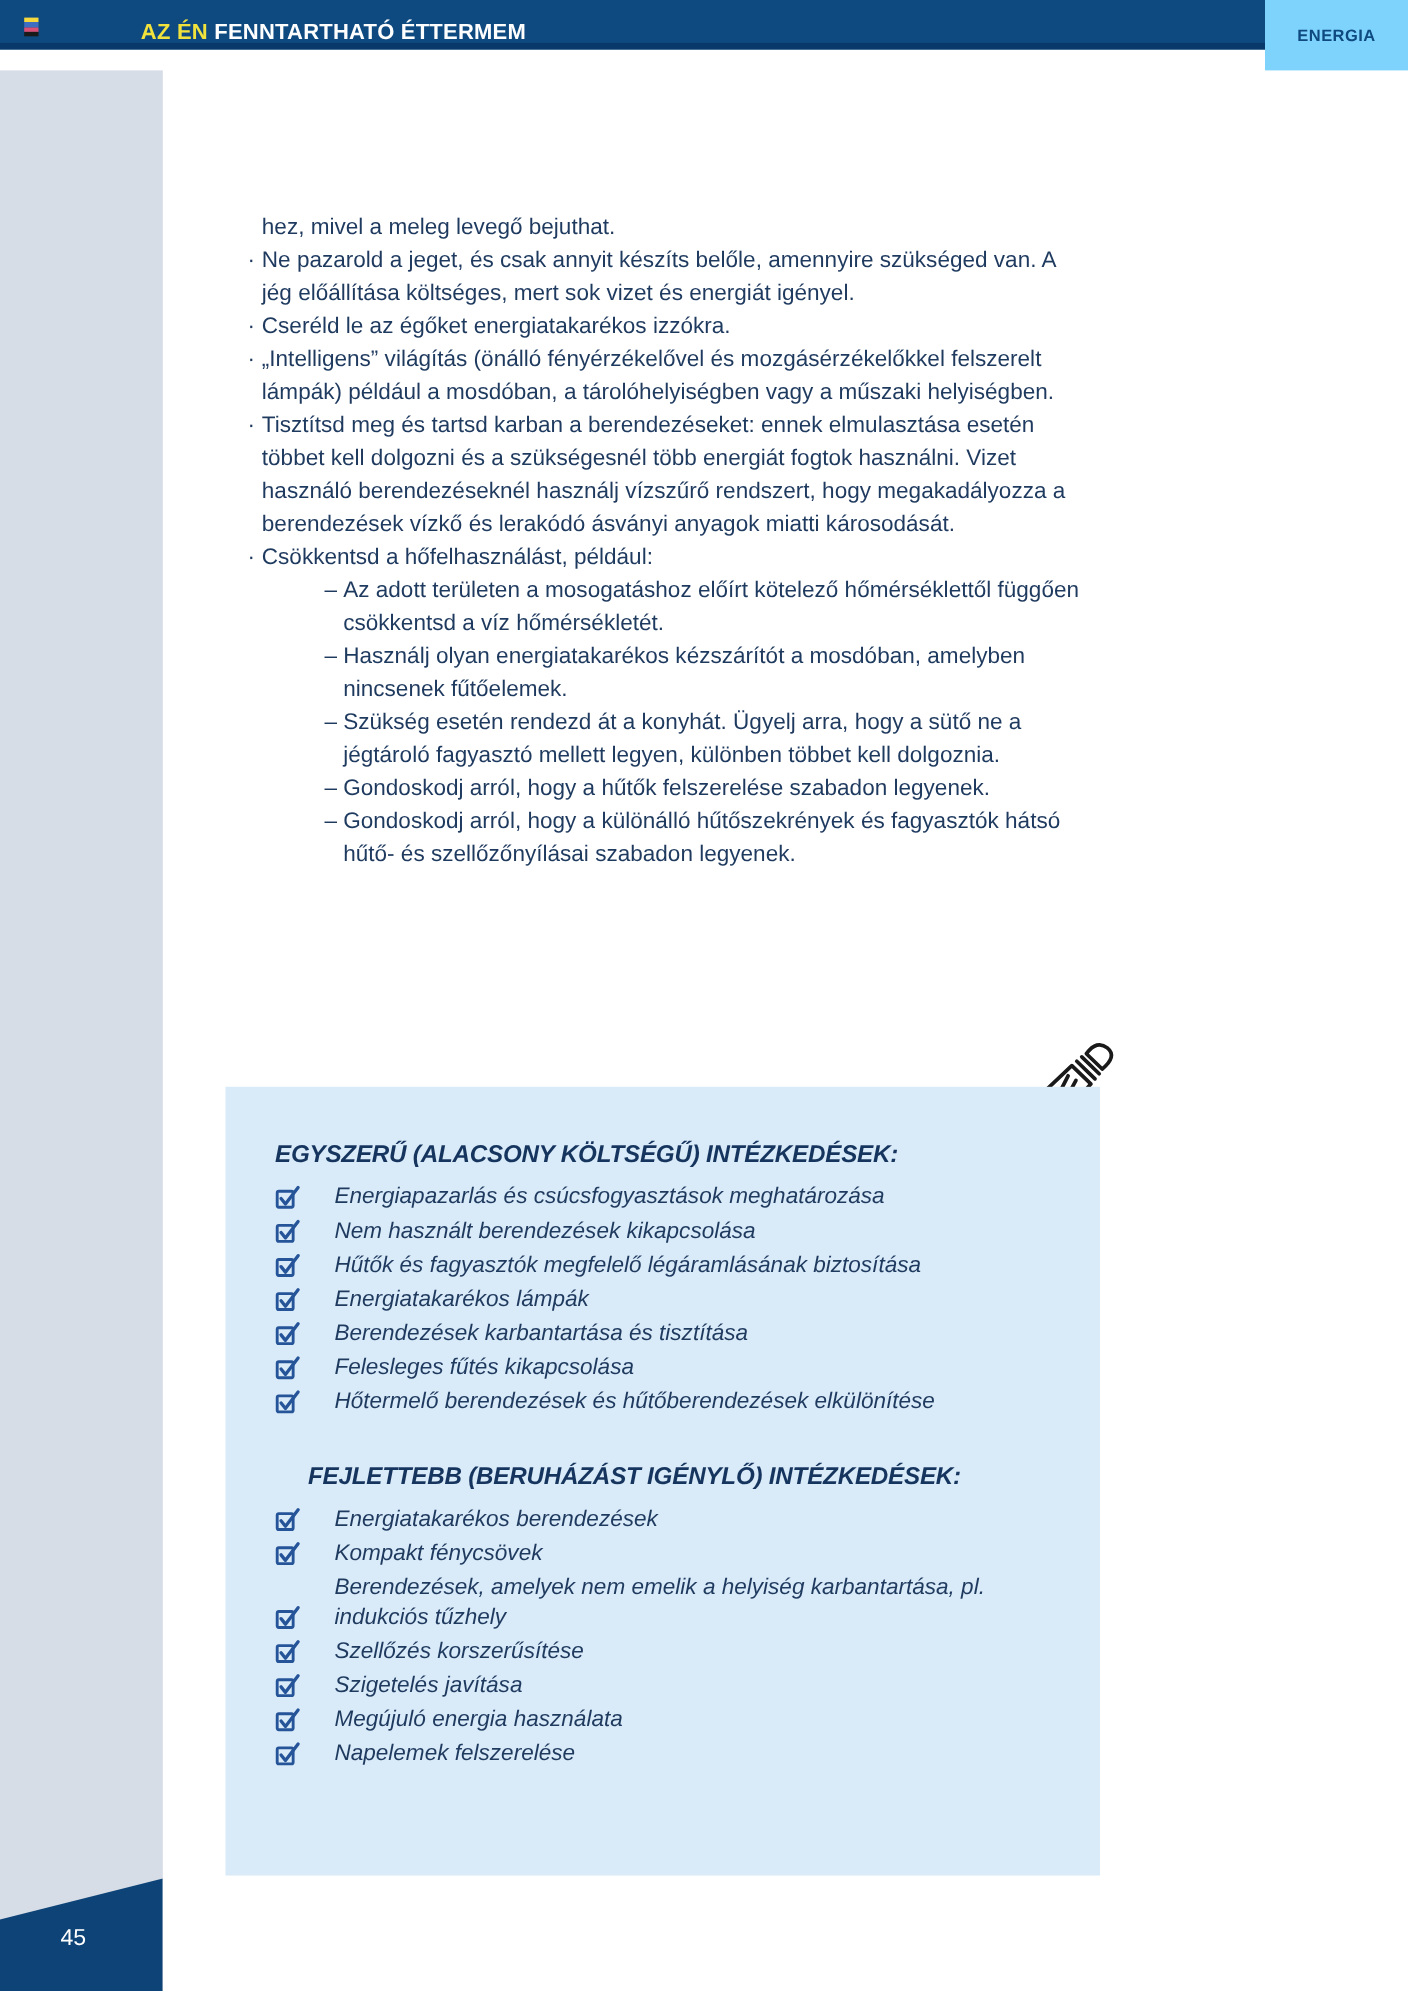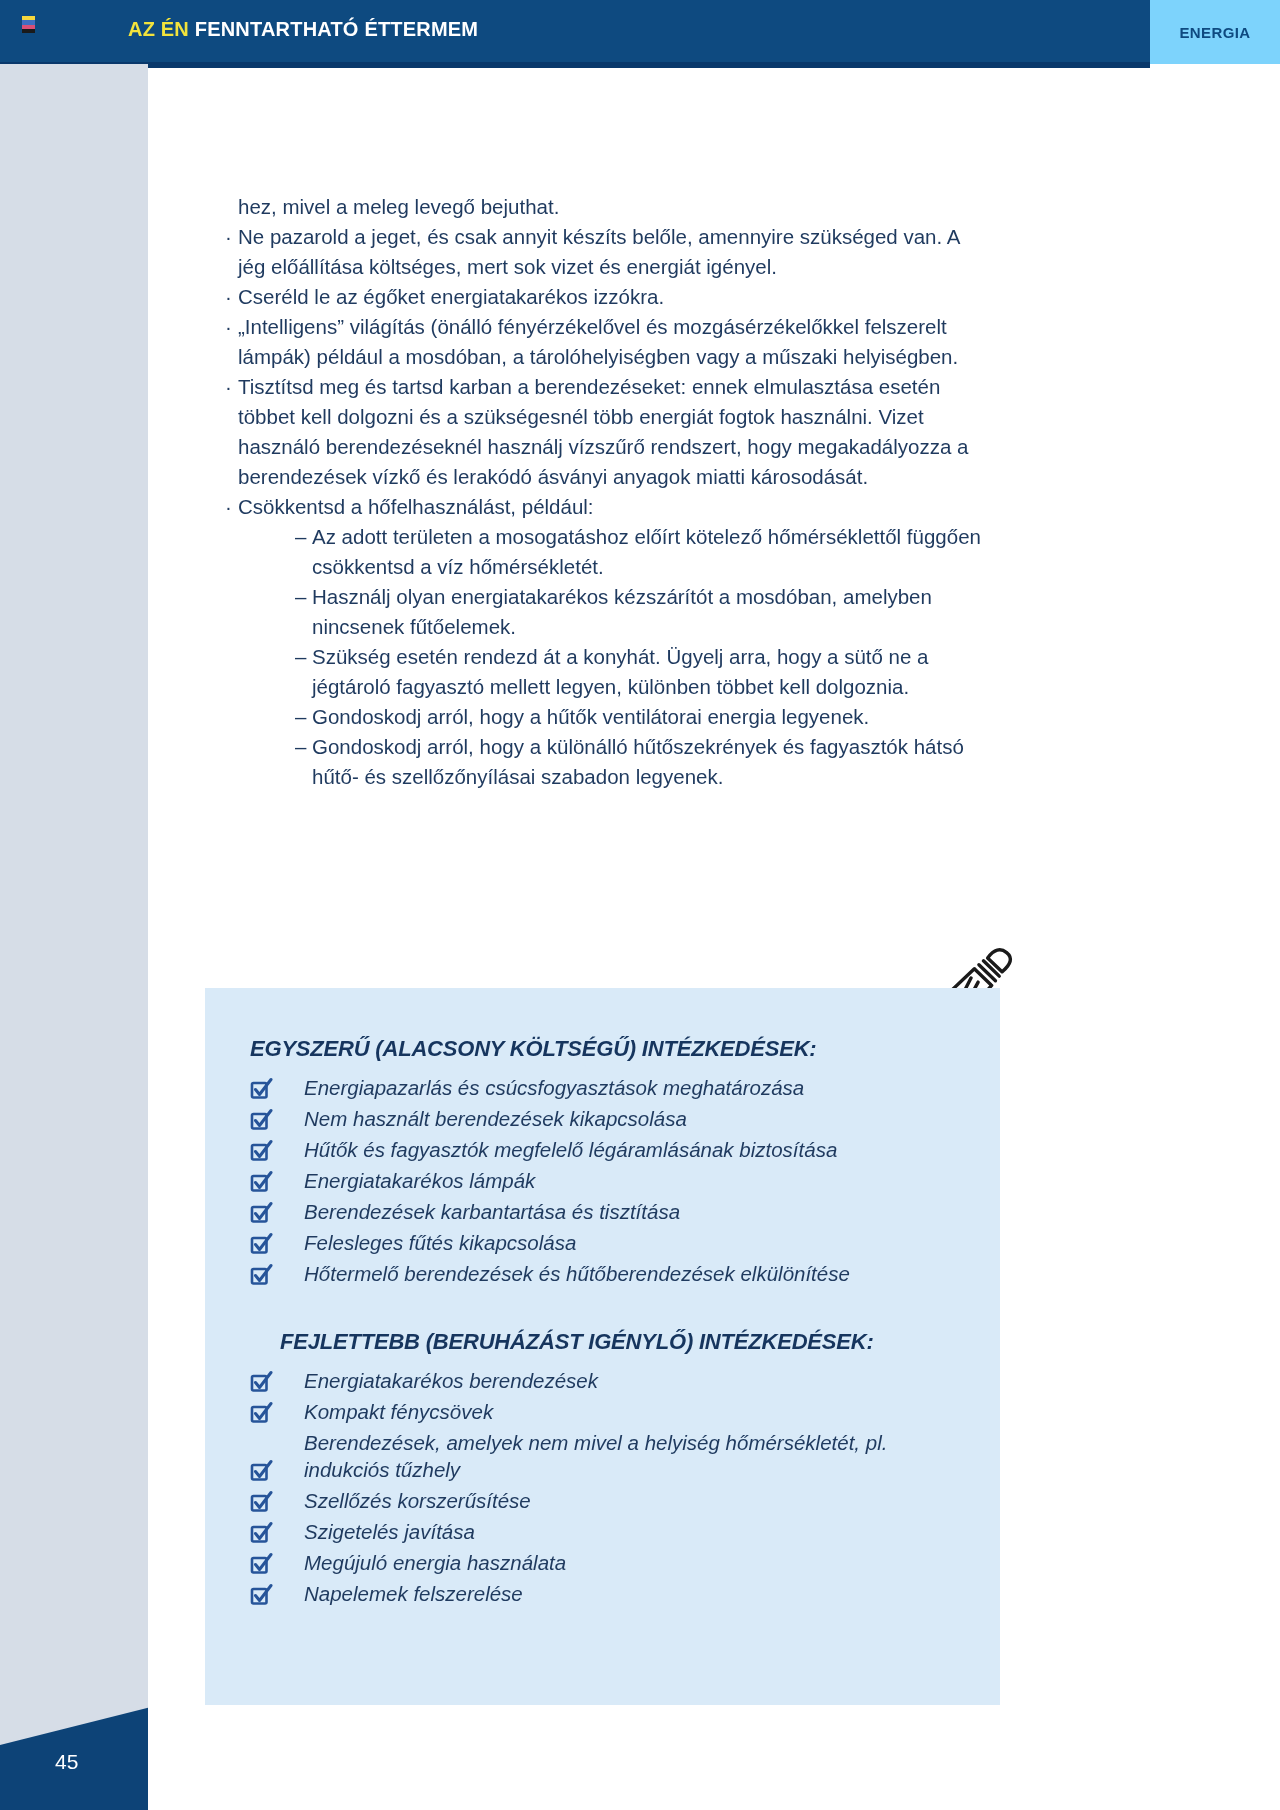--- a/index.html
+++ b/index.html
@@ -4,21 +4,21 @@
 <style>
   * { margin:0; padding:0; box-sizing:border-box; }
   html,body { background:#ffffff; }
   .page {
     position:relative; width:1280px; height:1810px; overflow:hidden;
     background:#ffffff; font-family:"Liberation Sans","DejaVu Sans",sans-serif;
   }
 
   
   .header {
-    position:absolute; left:0; top:0; width:1150px; height:68px;
+    position:absolute; left:0; top:0; width:1150px; height:45px;
     background:#0E4A80; border-bottom:6px solid #09386B;
   }
   .mini-logo { position:absolute; left:22px; top:16px; width:13px; height:17px; display:block; }
   .mini-logo i { display:block; width:100%; height:4.25px; }
   .mini-logo .s1{background:#F5D73E;} .mini-logo .s2{background:#3E6EC1;}
   .mini-logo .s3{background:#D94F76;} .mini-logo .s4{background:#1A1A1A;}
   .header-title {
     position:absolute; left:128px; top:0; height:58px; display:flex; align-items:center;
     font-weight:bold; font-size:20px; letter-spacing:.2px; white-space:pre;
   }
@@ -125,21 +125,21 @@
       <div class="s">
         <span class="dash">–</span>
         <p>Használj olyan energiatakarékos kézszárítót a mosdóban, amelyben nincsenek fűtőelemek.</p>
       </div>
       <div class="s">
         <span class="dash">–</span>
         <p>Szükség esetén rendezd át a konyhát. Ügyelj arra, hogy a sütő ne a jégtároló fagyasztó mellett legyen, különben többet kell dolgoznia.</p>
       </div>
       <div class="s">
         <span class="dash">–</span>
-        <p>Gondoskodj arról, hogy a hűtők ventilátorai energia legyenek.</p>
+        <p>Gondoskodj arról, hogy a hűtők felszerelése szabadon legyenek.</p>
       </div>
       <div class="s">
         <span class="dash">–</span>
         <p>Gondoskodj arról, hogy a különálló hűtőszekrények és fagyasztók hátsó hűtő- és szellőzőnyílásai szabadon legyenek.</p>
       </div>
     </div>
   </div>
 
   <svg class="pencil" viewBox="0 0 60 150">
     <g fill="none" stroke="#1a1a1a" stroke-width="3.4" stroke-linecap="round" stroke-linejoin="round">
@@ -223,21 +223,21 @@
           <rect x="2" y="7" width="14.5" height="14.5" rx="1.5" fill="none" stroke="#265499" stroke-width="2.6"></rect>
           <path d="M5.5 13.5 L9.5 18.5 L21 3.5" fill="none" stroke="#265499" stroke-width="3" stroke-linecap="round" stroke-linejoin="round"></path>
         </svg>
       <span>Kompakt fénycsövek</span>
     </div>
     <div class="chk-row">
       <svg viewBox="0 0 25 25">
           <rect x="2" y="7" width="14.5" height="14.5" rx="1.5" fill="none" stroke="#265499" stroke-width="2.6"></rect>
           <path d="M5.5 13.5 L9.5 18.5 L21 3.5" fill="none" stroke="#265499" stroke-width="3" stroke-linecap="round" stroke-linejoin="round"></path>
         </svg>
-      <span>Berendezések, amelyek nem mivel a helyiség hőmérsékletét, pl. indukciós tűzhely</span>
+      <span>Berendezések, amelyek nem emelik a helyiség karbantartása, pl. indukciós tűzhely</span>
     </div>
     <div class="chk-row">
       <svg viewBox="0 0 25 25">
           <rect x="2" y="7" width="14.5" height="14.5" rx="1.5" fill="none" stroke="#265499" stroke-width="2.6"></rect>
           <path d="M5.5 13.5 L9.5 18.5 L21 3.5" fill="none" stroke="#265499" stroke-width="3" stroke-linecap="round" stroke-linejoin="round"></path>
         </svg>
       <span>Szellőzés korszerűsítése</span>
     </div>
     <div class="chk-row">
       <svg viewBox="0 0 25 25">

